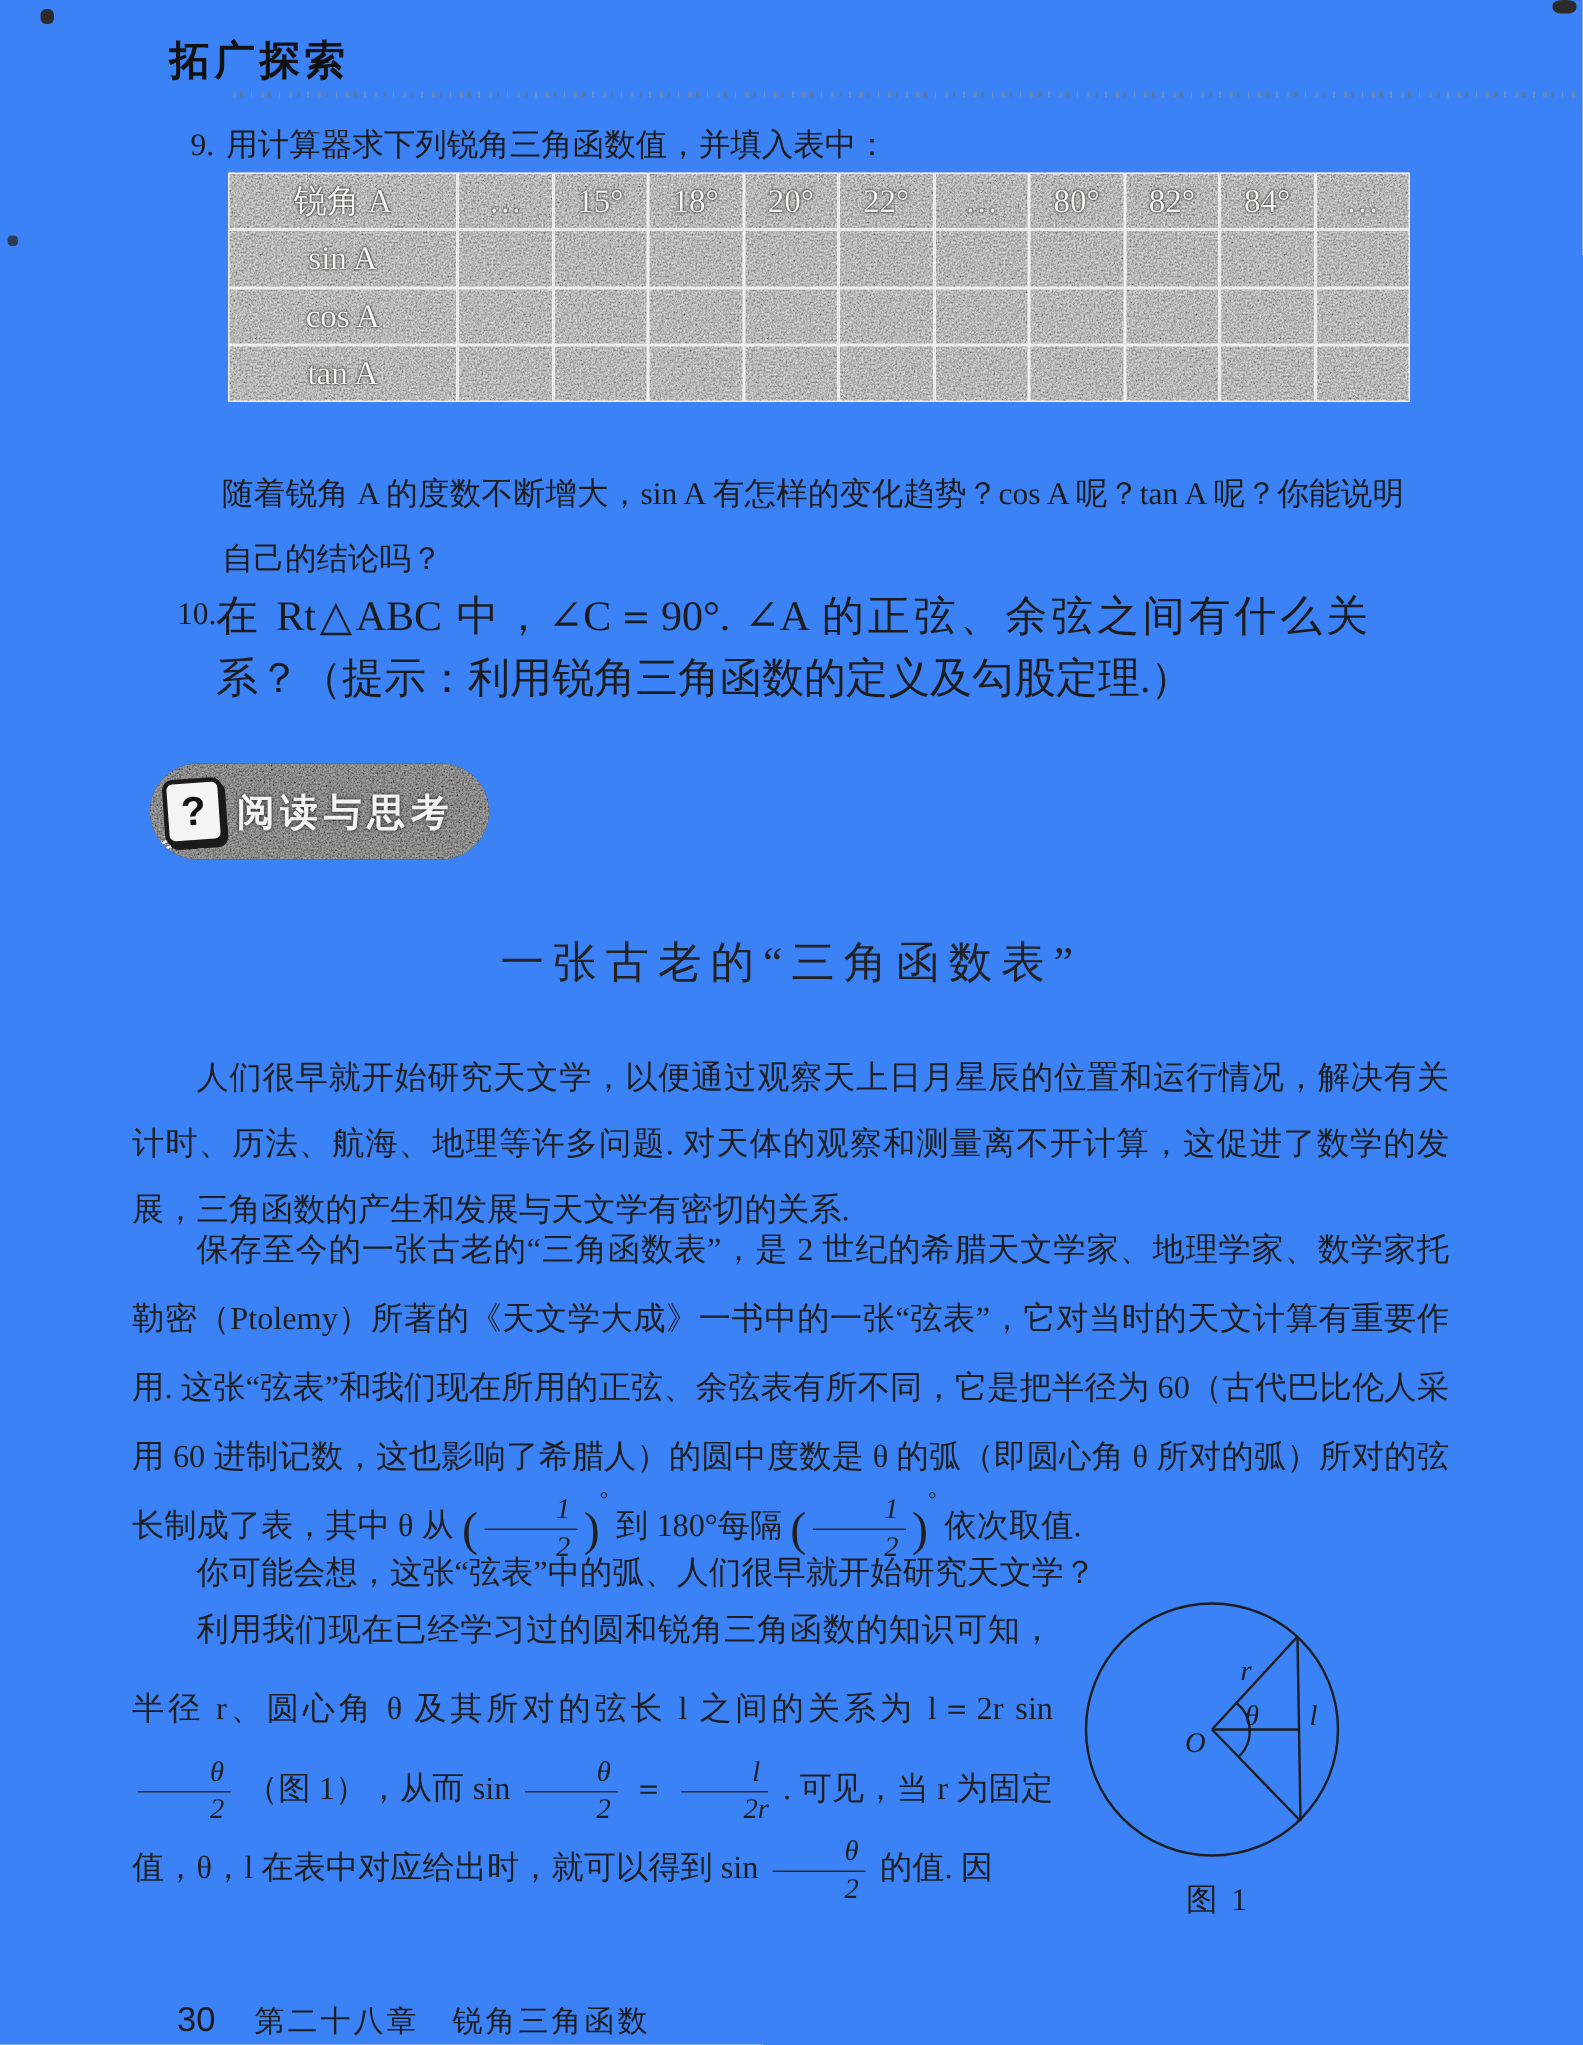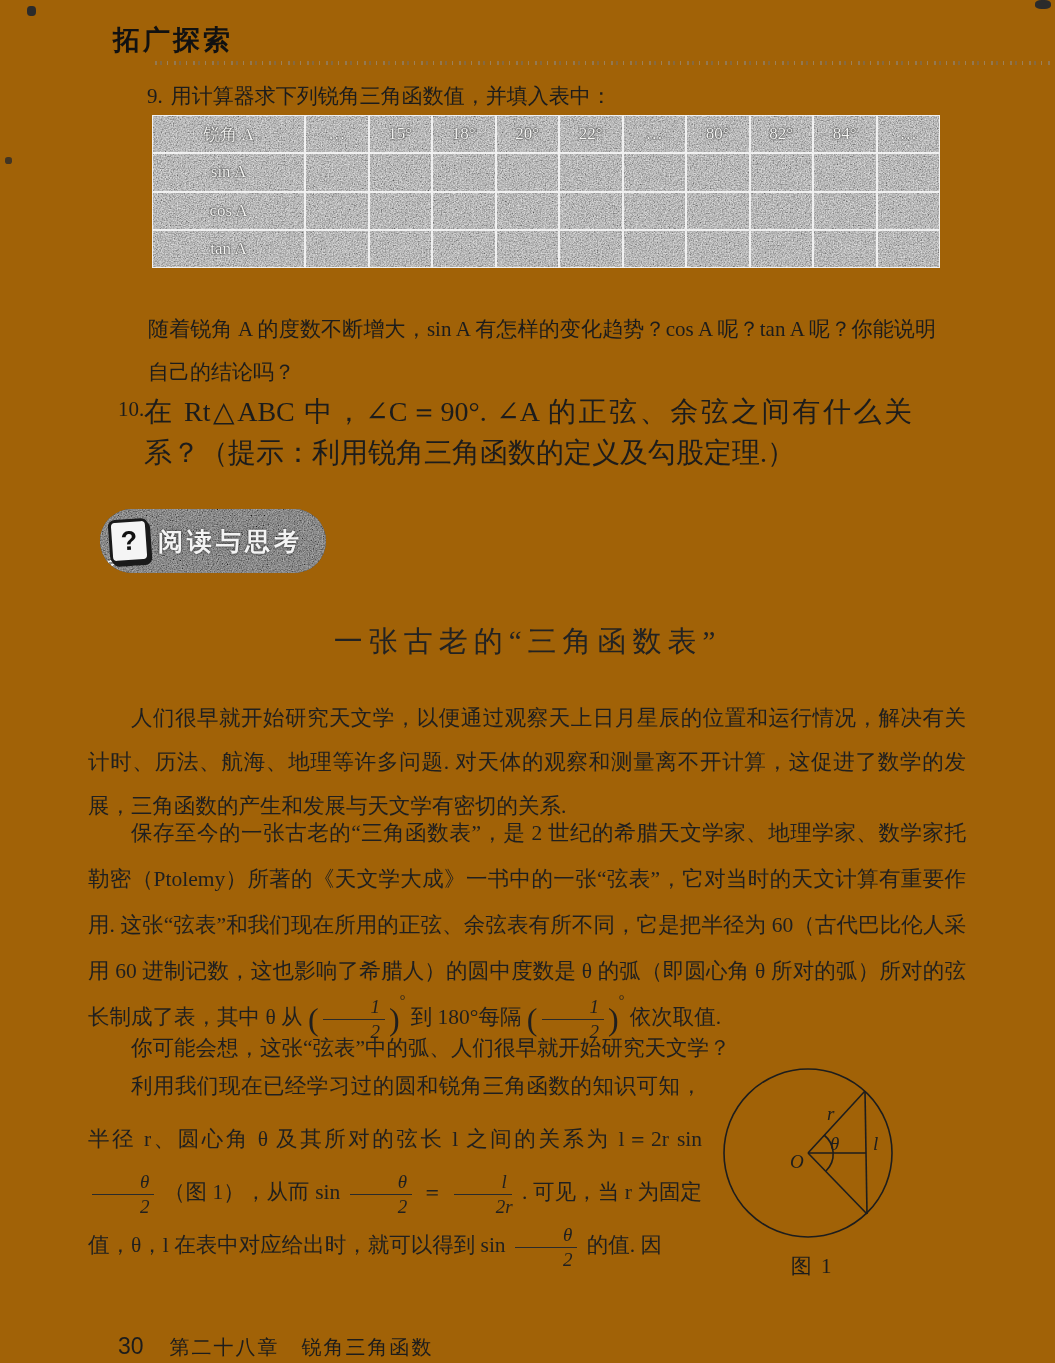--- a/index.html
+++ b/index.html
@@ -5,56 +5,56 @@
   html,body{margin:0;padding:0;}
   body{
     background:#e8e8e8;
     font-family:"Liberation Serif","DejaVu Serif",serif;
     color:#1c1c1c;
   }
   .page{
     position:relative;
     width:1055px;height:1363px;
     margin:0 auto;
-    background:#a16207;
+    background:#3b82f6;
     overflow:hidden;
   }
   .abs{position:absolute;}
 
   
   .section-header{
     left:113px;top:22px;
     font-family:"Liberation Sans","DejaVu Sans",sans-serif;
     font-weight:bold;font-size:27px;letter-spacing:3px;color:#111;
   }
   
   .noise-band{
     left:155px;top:61px;width:895px;height:4px;opacity:.55;
     background-image:repeating-linear-gradient(90deg,#8a8a8a 0 2px,transparent 2px 5px,#6f6f6f 5px 7px,transparent 7px 12px,#9a9a9a 12px 13px,transparent 13px 19px);
   }
   .speck{background:#2b2b2b;border-radius:40%;}
 
   
-  .q-line{font-size:21px;line-height:40px;margin-left:20px;}
+  .q-line{font-size:21px;line-height:40px;}
   .q9-row{left:127px;top:76px;width:840px;}
   .q-num{display:inline-block;margin-right:8px;}
 
   
   .calc-table{left:152px;top:115px;width:788px;height:153px;}
   .calc-table .noise-bg{position:absolute;left:0;top:0;}
   .calc-grid{
     position:absolute;left:0;top:0;width:788px;height:153px;
     display:grid;
     grid-template-columns:153px repeat(10,1fr);
     grid-template-rows:repeat(4,1fr);
   }
   .calc-cell{
     border:1.5px solid rgba(250,250,250,.85);
     display:flex;align-items:center;justify-content:center;
-    color:#f4f4f2;font-size:17px;
+    color:#f4f4f2;font-size:22px;
     text-shadow:0 0 2px #2e2e2e,0 0 1px #222;
     overflow:hidden;
   }
 
   .followup{left:148px;top:308px;width:788px;font-size:21px;line-height:43px;text-align:justify;}
   .q10-num{left:118px;top:397px;font-size:21px;}
   .q10-text{left:144px;top:391px;width:768px;font-size:28px;line-height:41px;text-align:justify;}
 
   
   .badge{

